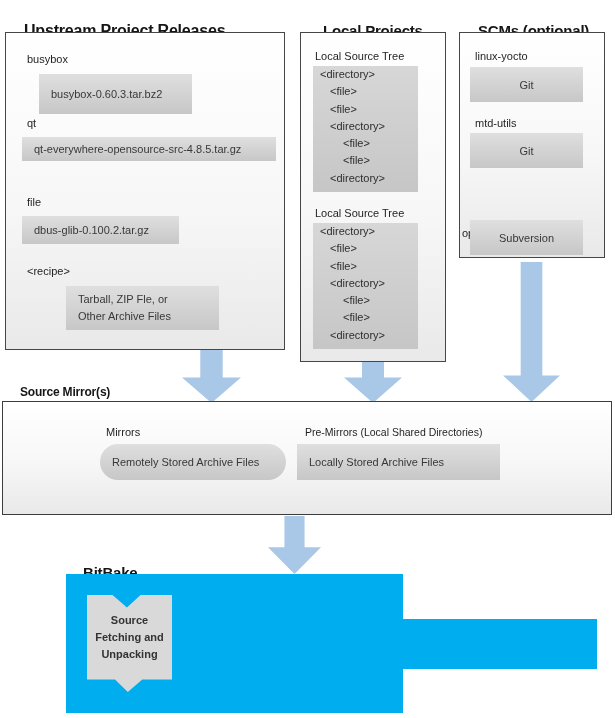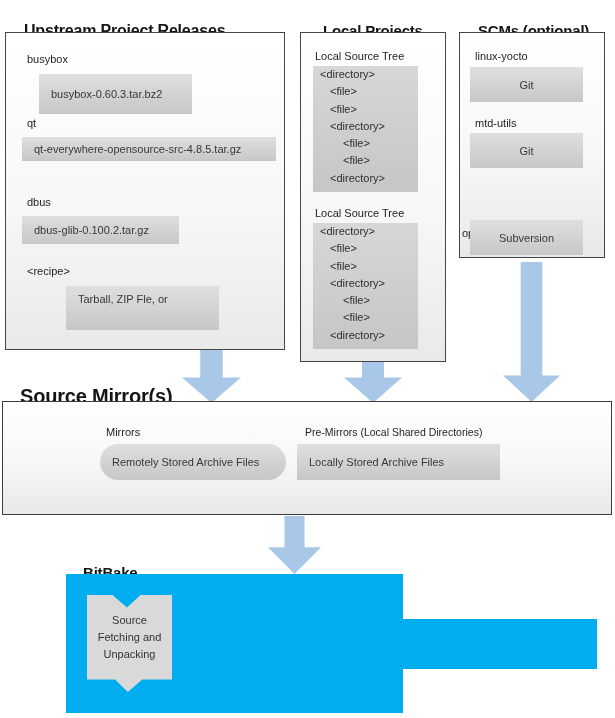--- a/index.html
+++ b/index.html
@@ -8,21 +8,21 @@
     font-family:"Liberation Sans","DejaVu Sans",sans-serif;
     -webkit-font-smoothing:antialiased;
   }
   .canvas{position:absolute;inset:0;}
 
   
   .hd{position:absolute;margin:16px;font-weight:700;color:#151515;font-size:15px;letter-spacing:-0.2px;white-space:nowrap;}
   .hd-upstream{left:8px;top:6px;font-size:16px;}
   .hd-local{left:307px;top:6px;}
   .hd-scms{left:462px;top:6px;}
-  .hd-mirrors{left:4px;top:369px;font-size:20px;}
+  .hd-mirrors{left:4px;top:369px;font-size:12px;}
   .hd-bitbake{left:67px;top:548px;}
 
   
   .outerbox{position:absolute;border:1px solid #464646;box-sizing:border-box;
     background:linear-gradient(180deg,#ffffff 0%,#f7f7f7 55%,#e9e9e9 100%);}
   .box-upstream{left:5px;top:32px;width:280px;height:318px;}
   .box-local{left:300px;top:32px;width:146px;height:330px;}
   .box-scms{left:459px;top:32px;width:146px;height:226px;}
   .box-mirrors{left:2px;top:401px;width:610px;height:114px;border-color:#3d3d3d;}
 
@@ -72,21 +72,21 @@
   .a4{left:268px;top:516px;width:53px;height:58px;--h:54%;}
 
   
   .bb-main{position:absolute;left:66px;top:574px;width:337px;height:139px;background:#00aeef;}
   .bb-arm{position:absolute;left:402px;top:619px;width:195px;height:50px;background:#00aeef;}
 
   
   .ribbon{position:absolute;left:87px;top:595px;width:85px;height:97px;background:#d9d9d9;
     clip-path:polygon(0 0,30% 0,47% 13%,63% 0,100% 0,100% 87%,65% 87%,48% 100%,33% 87%,0 87%);
     box-sizing:border-box;padding-top:17px;text-align:center;
-    font-size:11px;line-height:17px;color:#333333;}
+    font-size:11px;line-height:17px;color:#333333;font-weight:bold;}
 </style>
 </head>
 <body>
 
 <div class="canvas">
 
   <h1 class="hd hd-upstream">Upstream Project Releases</h1>
   <h1 class="hd hd-local">Local Projects</h1>
   <h1 class="hd hd-scms">SCMs (optional)</h1>
   <h1 class="hd hd-mirrors">Source Mirror(s)</h1>
@@ -95,25 +95,26 @@
   <div class="arrow a1"></div>
   <div class="arrow a2"></div>
   <div class="arrow a3"></div>
   <div class="arrow a4"></div>
 
   <div class="outerbox box-upstream"></div>
   <div class="lbl u-lbl-0">busybox</div>
   <div class="gbox gleft u-box-0">busybox-0.60.3.tar.bz2</div>
   <div class="lbl u-lbl-1">qt</div>
   <div class="gbox gleft u-box-1">qt-everywhere-opensource-src-4.8.5.tar.gz</div>
-  <div class="lbl u-lbl-2">dbus</div>
+  <div class="lbl u-lbl-2">file</div>
   <div class="gbox gleft u-box-2">dbus-glib-0.100.2.tar.gz</div>
   <div class="lbl u-lbl-3">&lt;recipe&gt;</div>
   <div class="gbox gmulti u-box-3">
     <div>Tarball, ZIP Fle, or</div>
+    <div>Other Archive Files</div>
   </div>
 
   <div class="outerbox box-local"></div>
   <div class="lbl l-lbl-0">Local Source Tree</div>
   <div class="treebox l-tree-0">
     <div class="tl i0">&lt;directory&gt;</div>
     <div class="tl i1">&lt;file&gt;</div>
     <div class="tl i1">&lt;file&gt;</div>
     <div class="tl i1">&lt;directory&gt;</div>
     <div class="tl i2">&lt;file&gt;</div>

